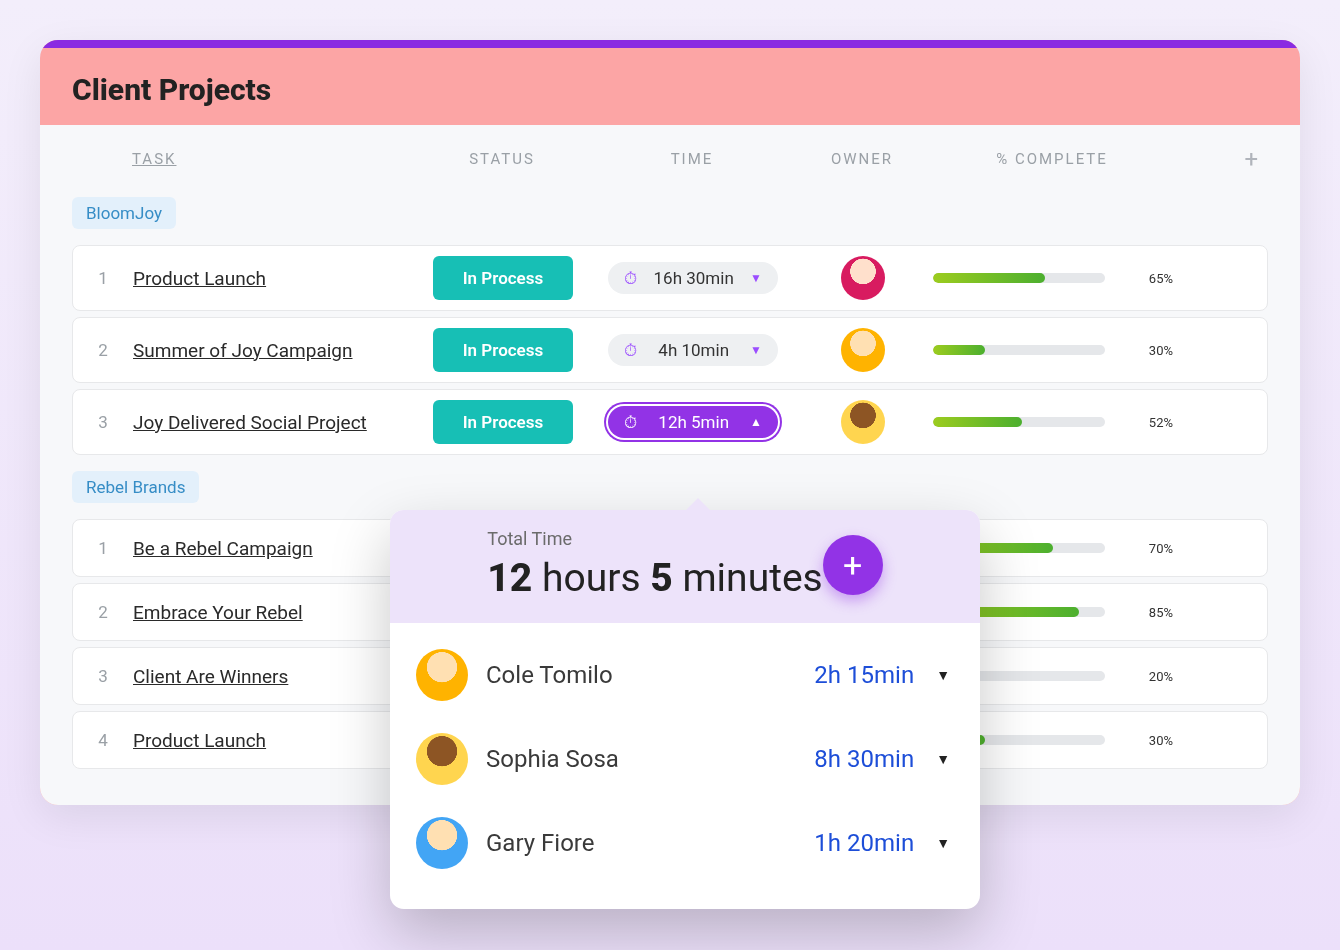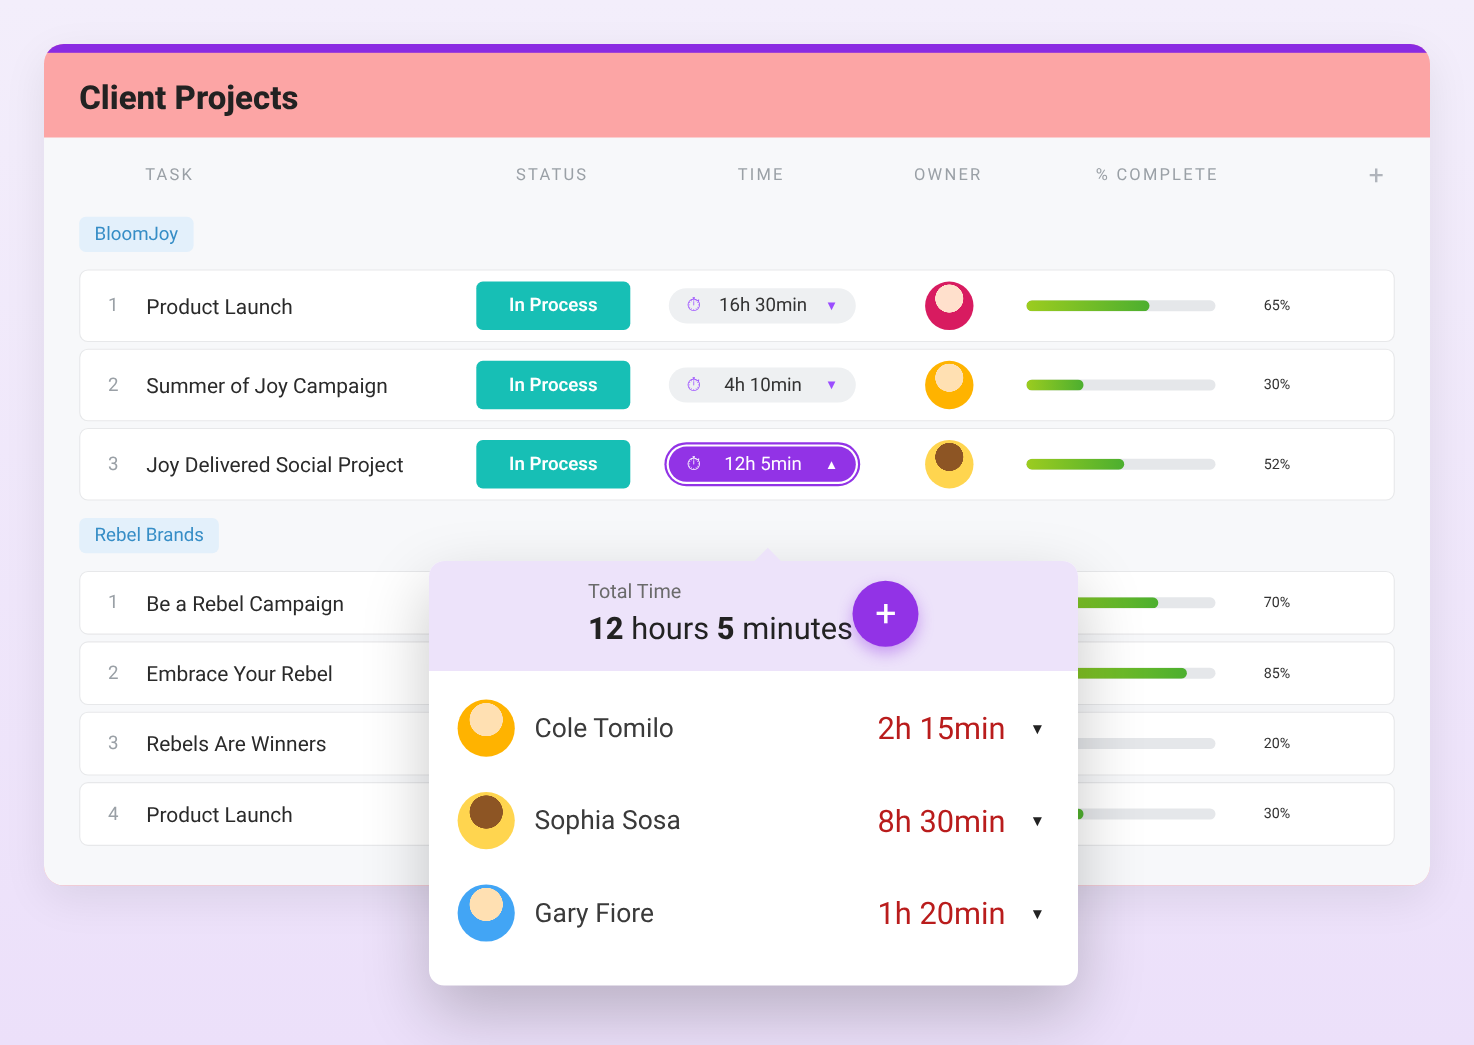--- a/index.html
+++ b/index.html
@@ -35,21 +35,21 @@
   }
   .table-header {
     display: flex;
     align-items: center;
     padding: 20px 32px 14px;
     color: #9aa0a6;
     font-size: 15px;
     letter-spacing: 2px;
   }
   .col-index { width: 60px; }
-  .col-task  { flex: 0 0 280px; }
+  .col-task  { flex: 0 0 280px; text-decoration: underline; }
   .col-status{ flex: 0 0 180px; display:flex; justify-content:center; }
   .col-time  { flex: 0 0 200px; display:flex; justify-content:center; }
   .col-owner { flex: 0 0 140px; display:flex; justify-content:center; }
   .col-pct   { flex: 0 0 240px; display:flex; justify-content:center; align-items:center; }
   .col-add   { flex: 1; display:flex; justify-content:flex-end; padding-right: 8px; }
   .plus-ico { font-size: 24px; color: #b0b4bb; cursor: pointer; }
 
   .group-chip {
     display: inline-block;
     background: #e3f0fb;
@@ -152,36 +152,36 @@
   }
   .popover-head {
     background: #ede3fa;
     border-radius: 14px 14px 0 0;
     padding: 18px 26px 22px;
     display:flex;
     align-items:center;
     justify-content: center;
   }
   .popover-head .ttl-lbl { color: #6b6b6b; font-size: 18px; margin-bottom: 6px; }
-  .popover-head .ttl-val { font-size: 28px; color: #222; }
+  .popover-head .ttl-val { font-size: 39px; color: #222; }
   .popover-head .ttl-val b { font-weight: 800; }
   .fab {
     width: 60px; height: 60px; border-radius: 50%;
     background: #9233e6; color: #fff;
     display:flex; align-items:center; justify-content:center;
     font-size: 34px; cursor: pointer;
     box-shadow: 0 6px 14px rgba(146,51,230,0.4);
   }
   .popover-body { padding: 10px 26px 24px; }
   .entry {
     display:flex; align-items:center; gap: 18px;
     padding: 16px 0;
   }
   .entry .ename { flex: 1; font-size: 24px; color: #3a3a3a; }
-  .entry .etime { font-size: 28px; color: #b91c1c; }
+  .entry .etime { font-size: 24px; color: #1d4ed8; }
   .entry .ecaret { font-size: 14px; color: #222; padding: 0 4px; }
   .entry .avatar { width: 52px; height: 52px; }
 </style>
 </head>
 <body>
 
 <div class="card">
   <div class="accent-bar"></div>
   <div class="card-title">Client Projects</div>
 
@@ -299,21 +299,21 @@
             <div class="progress-wrap">
               <div class="progress-bar">
                 <div class="progress-fill" style="width: 85%;"></div>
               </div>
               <div class="pct-label">85%</div>
             </div>
           </div>
           <div class="col-add"></div>
         </div><div class="row">
           <div class="col-index">3</div>
-          <div class="col-task">Rebels Are Winners</div>
+          <div class="col-task">Client Are Winners</div>
           <div class="col-status"></div>
           <div class="col-time"></div>
           <div class="col-owner"></div>
           <div class="col-pct">
             <div class="progress-wrap">
               <div class="progress-bar">
                 <div class="progress-fill" style="width: 20%;"></div>
               </div>
               <div class="pct-label">20%</div>
             </div>

